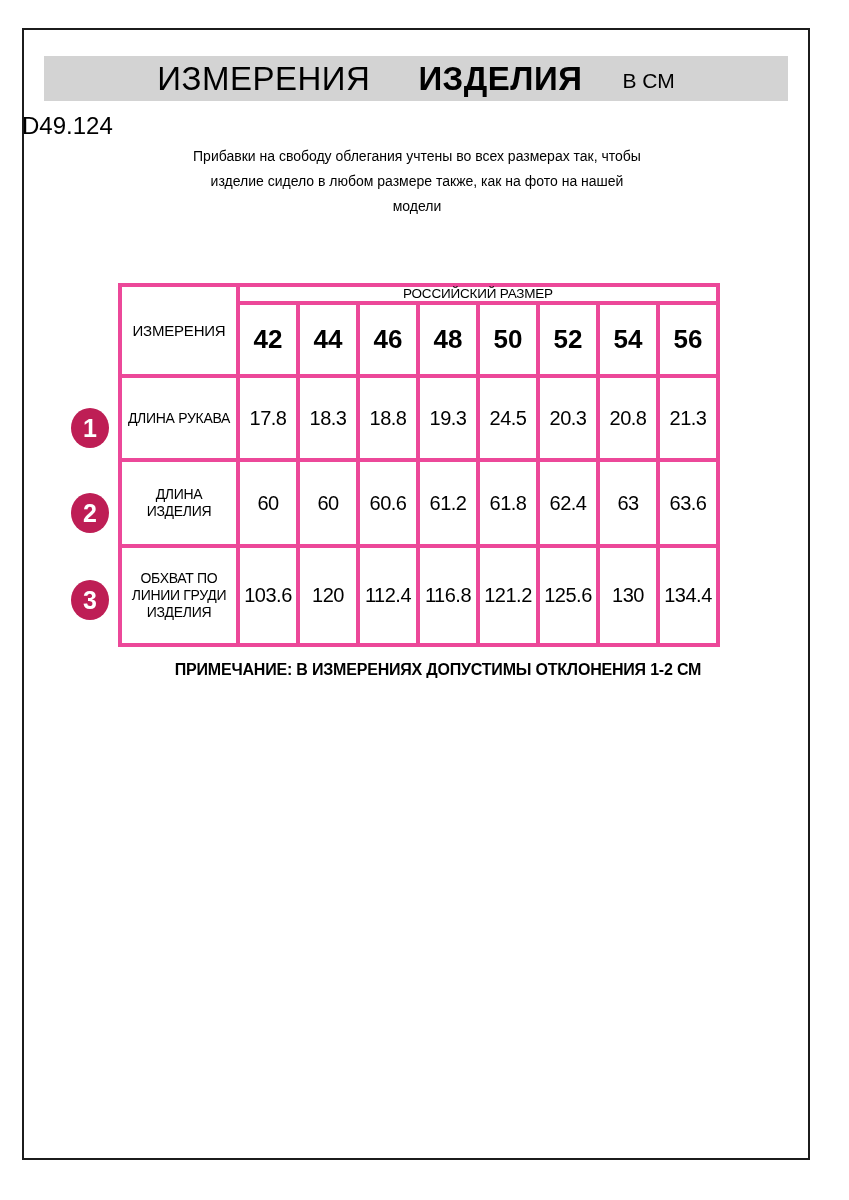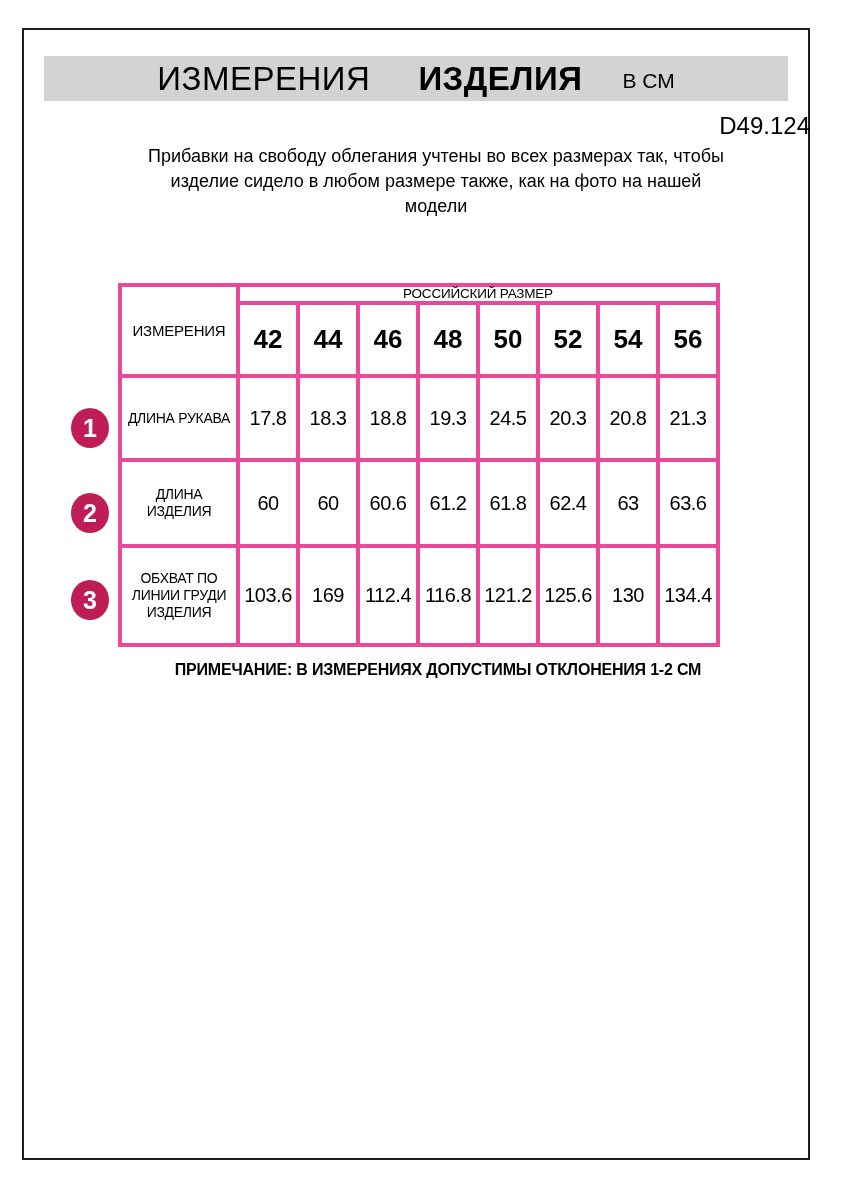--- a/index.html
+++ b/index.html
@@ -44,30 +44,30 @@
     font-size: 21px;
     font-weight: 400;
     margin-left: 40px;
     white-space: nowrap;
     padding-top: 4px;
   }
   .product-code {
     position: absolute;
     left: 22px; top: 112px;
     width: 788px;
-    text-align: right;
+    text-align: left;
     font-size: 24px;
     font-weight: 400;
   }
   .description {
     position: absolute;
-    left: 116px; top: 144px;
+    left: 97px; top: 144px;
     width: 640px;
     text-align: center;
-    font-size: 18px;
+    font-size: 14px;
     line-height: 25px;
     white-space: pre-line;
   }
   table.size-table {
     position: absolute;
     left: 118px; top: 283px;
     border-collapse: collapse;
     table-layout: fixed;
   }
   table.size-table td, table.size-table th {
@@ -200,21 +200,21 @@
       <td class="value-cell">61.8</td>
       <td class="value-cell">62.4</td>
       <td class="value-cell">63</td>
       <td class="value-cell">63.6</td>
     </tr>
     <tr class="data-row-3">
       <td class="label-cell">ОБХВАТ ПО
 ЛИНИИ ГРУДИ
 ИЗДЕЛИЯ</td>
       <td class="value-cell">103.6</td>
-      <td class="value-cell">169</td>
+      <td class="value-cell">120</td>
       <td class="value-cell">112.4</td>
       <td class="value-cell">116.8</td>
       <td class="value-cell">121.2</td>
       <td class="value-cell">125.6</td>
       <td class="value-cell">130</td>
       <td class="value-cell">134.4</td>
     </tr>
   </tbody>
 </table>
 

